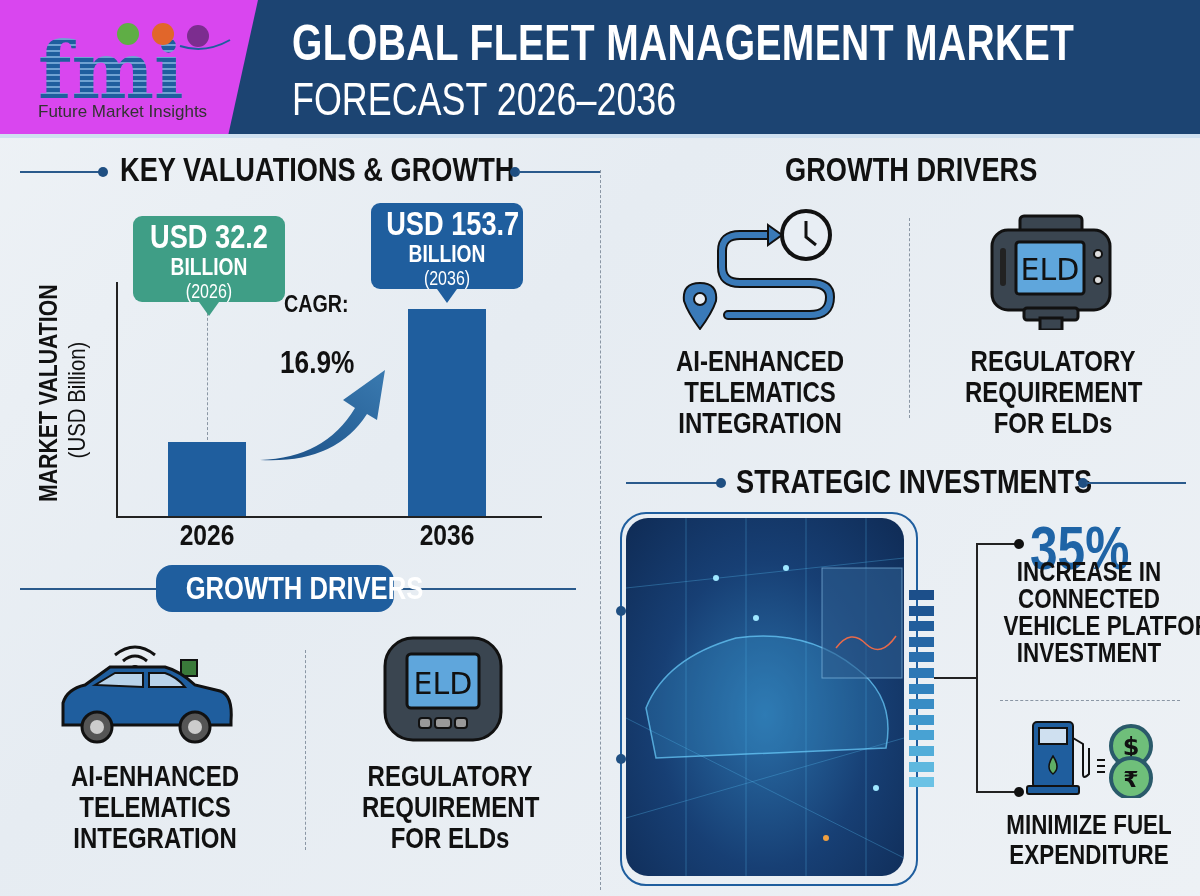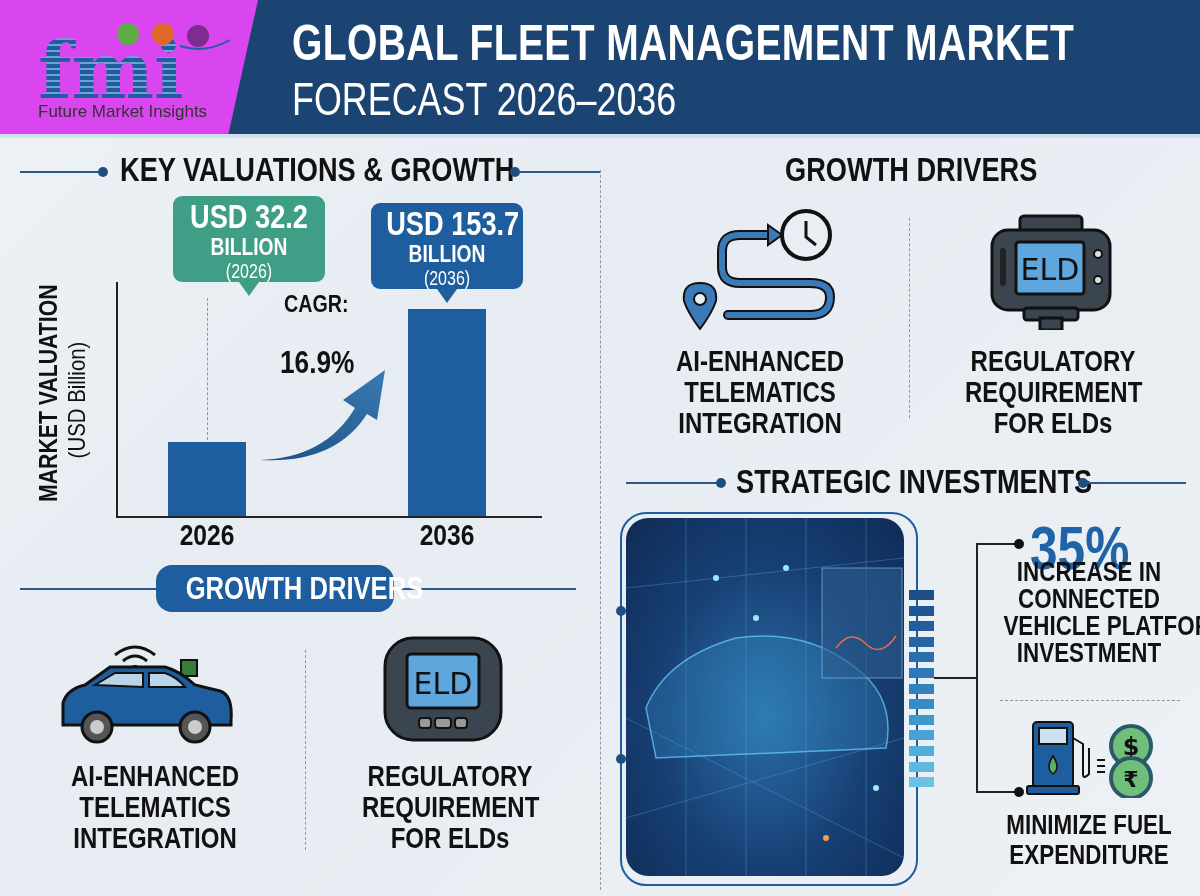--- a/index.html
+++ b/index.html
@@ -151,21 +151,21 @@
   <span class="b">(USD Billion)</span>
 </div>
 
 <div class="axis-y" style="left:116px; top:282px; height:236px;"></div>
 <div class="axis-x" style="left:116px; top:516px; width:426px;"></div>
 
 <div class="bar" style="left:168px; top:442px; width:78px; height:74px;"></div>
 <div class="bar" style="left:408px; top:309px; width:78px; height:207px;"></div>
 <div class="vdash" style="left:207px; top:298px; height:142px;"></div>
 
-<div class="callout" style="left:133px; top:196px; width:152px; height:86px; background:#3f9e86;margin-left:40px;">
+<div class="callout" style="left:133px; top:216px; width:152px; height:86px; background:#3f9e86;">
   <div class="v" style="margin-top:2px;">USD 32.2</div>
   <div class="u">BILLION</div>
   <div class="y">(2026)</div>
   <div class="tail" style="border-top:14px solid #3f9e86;"></div>
 </div>
 <div class="callout" style="left:371px; top:203px; width:152px; height:86px; background:#1f5e9e;">
   <div class="v" style="margin-top:2px;">USD 153.7</div>
   <div class="u">BILLION</div>
   <div class="y">(2036)</div>
   <div class="tail" style="border-top:14px solid #1f5e9e;"></div>

